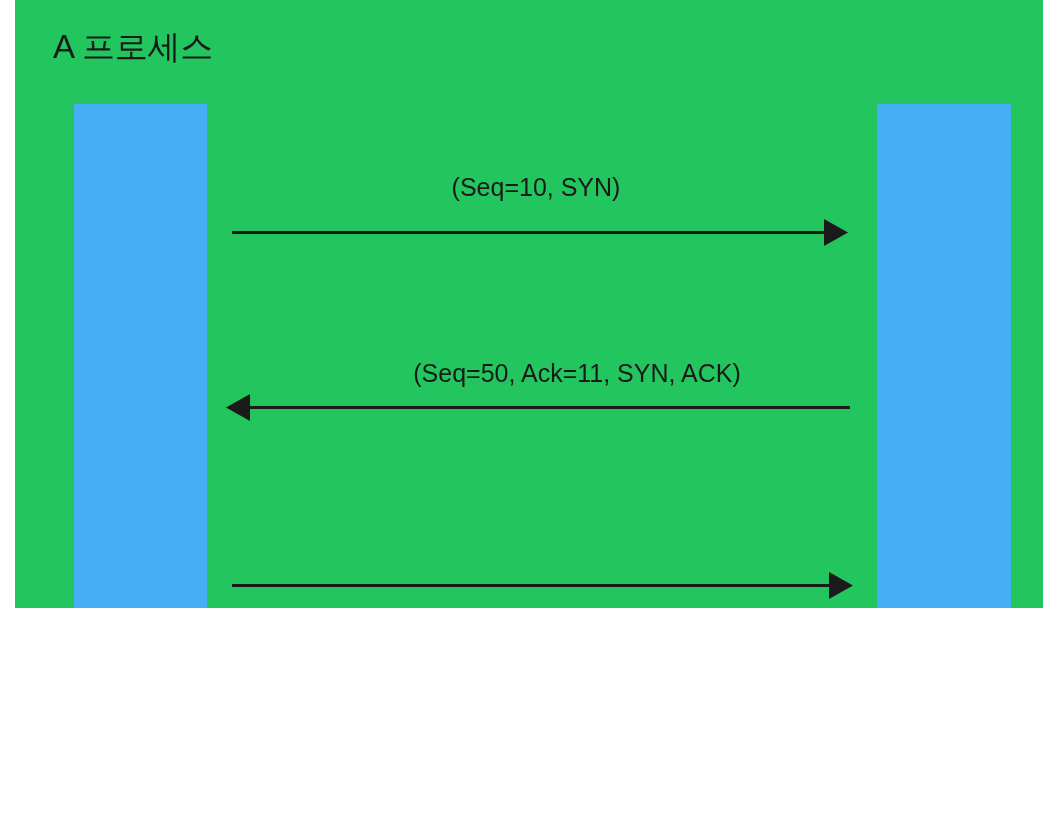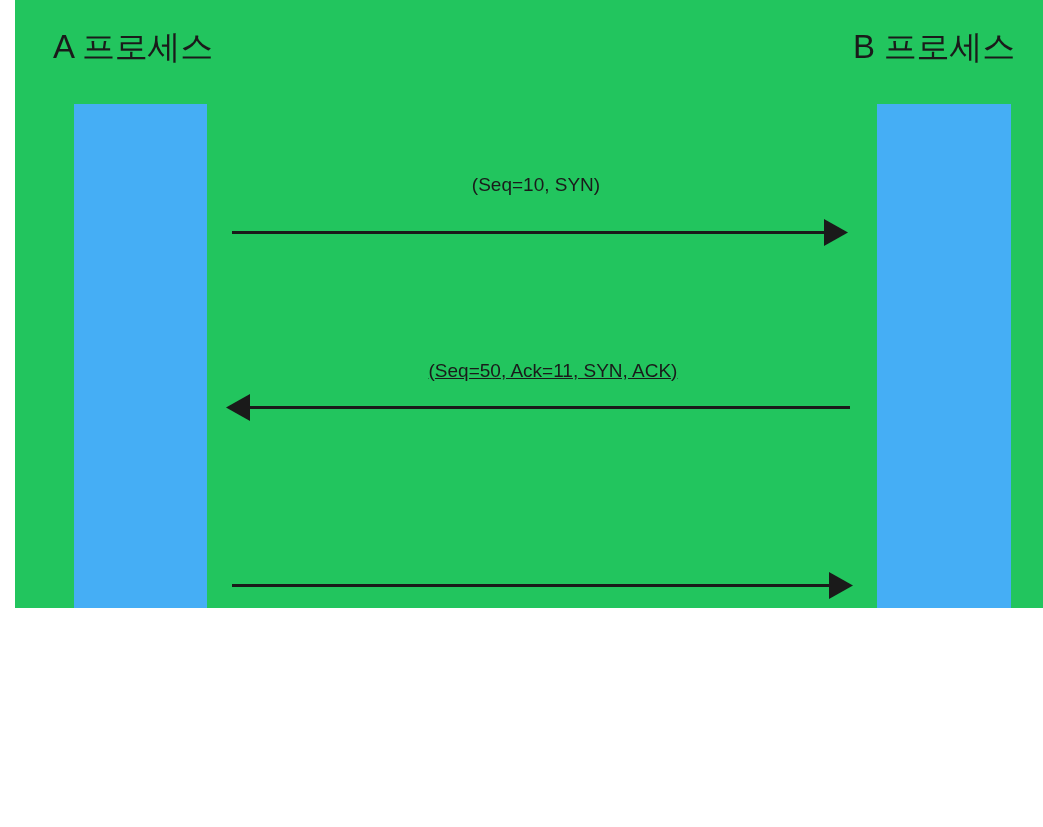--- a/index.html
+++ b/index.html
@@ -36,21 +36,21 @@
     position: absolute;
     top: 104px;
     height: 689px;
     background: #45aef5;
   }
   #lifeline-bar-a { left: 59px;  width: 133px; }
   #lifeline-bar-b { left: 862px; width: 134px; }
 
   .message-label {
     position: absolute;
-    font-size: 19px;
+    font-size: 25px;
     color: #1a1a1a;
     white-space: nowrap;
     line-height: 1;
     transform: translateX(-50%);
     text-align: center;
   }
 
   .message-arrow {
     position: absolute;
     overflow: visible;
@@ -65,34 +65,33 @@
     stroke: none;
   }
 </style>
 </head>
 <body>
 
 <div id="diagram-canvas">
 
   <div class="participant-label" id="participant-label-a">A 프로세스</div>
 
-  <div class="participant-label" id="participant-label-b">B 프로세스</div>
 
   <div class="lifeline-bar" id="lifeline-bar-a"></div>
 
   <div class="lifeline-bar" id="lifeline-bar-b"></div>
 
   <div class="message-label" style="left: 521px; top: 175px;">(Seq=10, SYN)</div>
 
   <svg class="message-arrow" style="left: 210px; top: 214px;" width="636" height="38" viewBox="0 0 636 38">
     <line class="arrow-line" x1="7" y1="18.5" x2="600" y2="18.5"></line>
     <polygon class="arrow-head" points="599,5 623,18.5 599,32"></polygon>
   </svg>
 
-  <div class="message-label" style="left: 538px; top: 361px; text-decoration: underline;">(Seq=50, Ack=11, SYN, ACK)</div>
+  <div class="message-label" style="left: 562px; top: 361px;">(Seq=50, Ack=11, SYN, ACK)</div>
 
   <svg class="message-arrow" style="left: 204px; top: 389px;" width="640" height="38" viewBox="0 0 640 38">
     <line class="arrow-line" x1="30" y1="18.5" x2="631" y2="18.5"></line>
     <polygon class="arrow-head" points="31,5 7,18.5 31,32"></polygon>
   </svg>
 
 
   <svg class="message-arrow" style="left: 210px; top: 567px;" width="642" height="38" viewBox="0 0 642 38">
     <line class="arrow-line" x1="7" y1="18.5" x2="605" y2="18.5"></line>
     <polygon class="arrow-head" points="604,5 628,18.5 604,32"></polygon>

